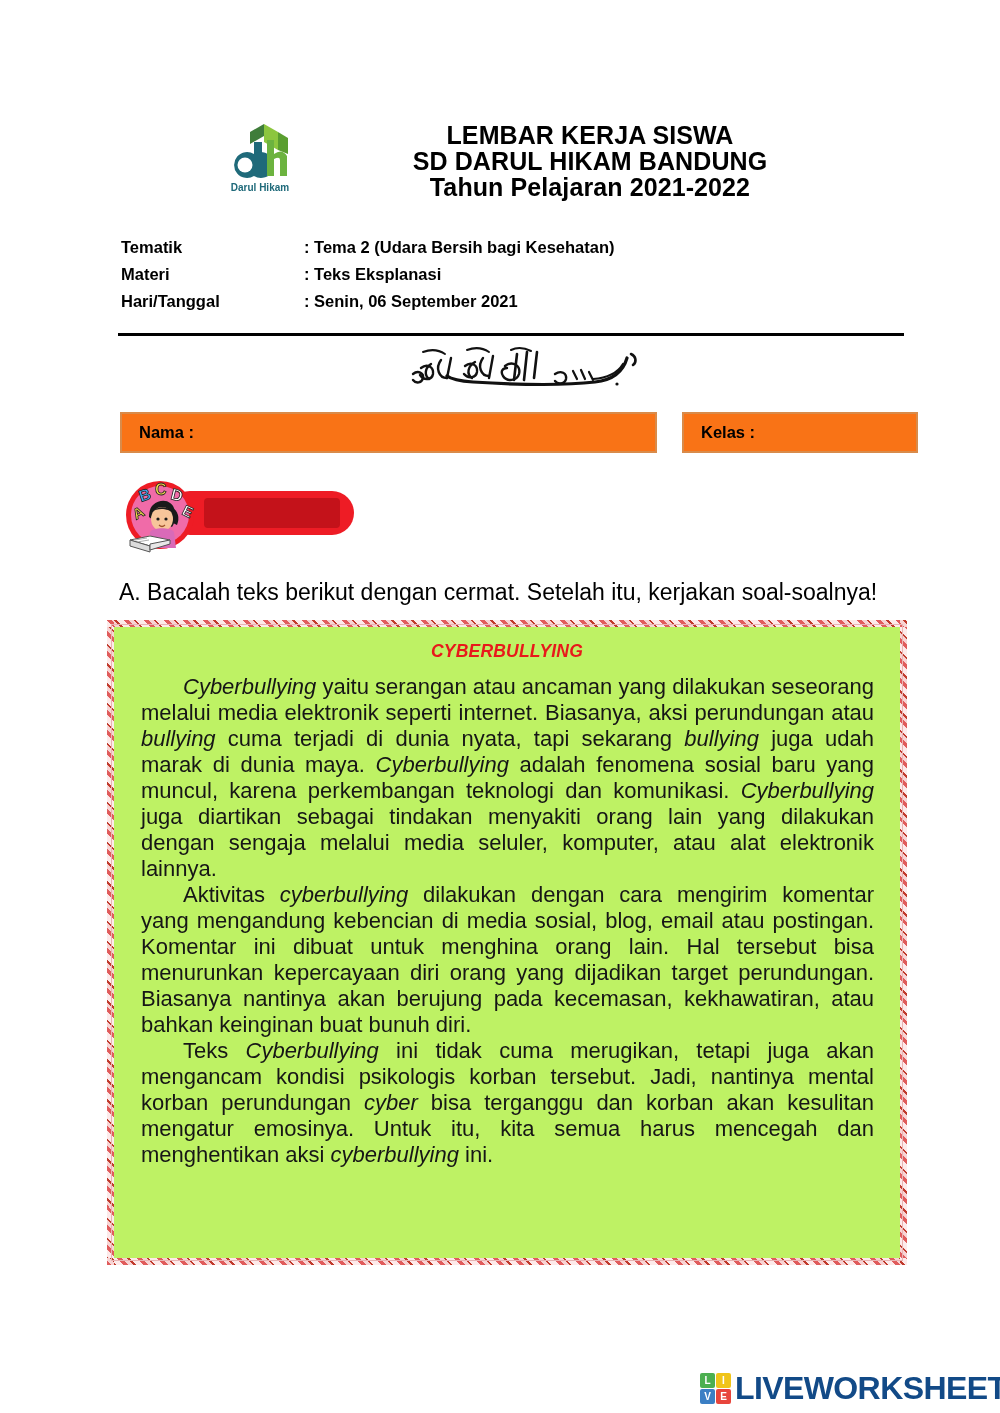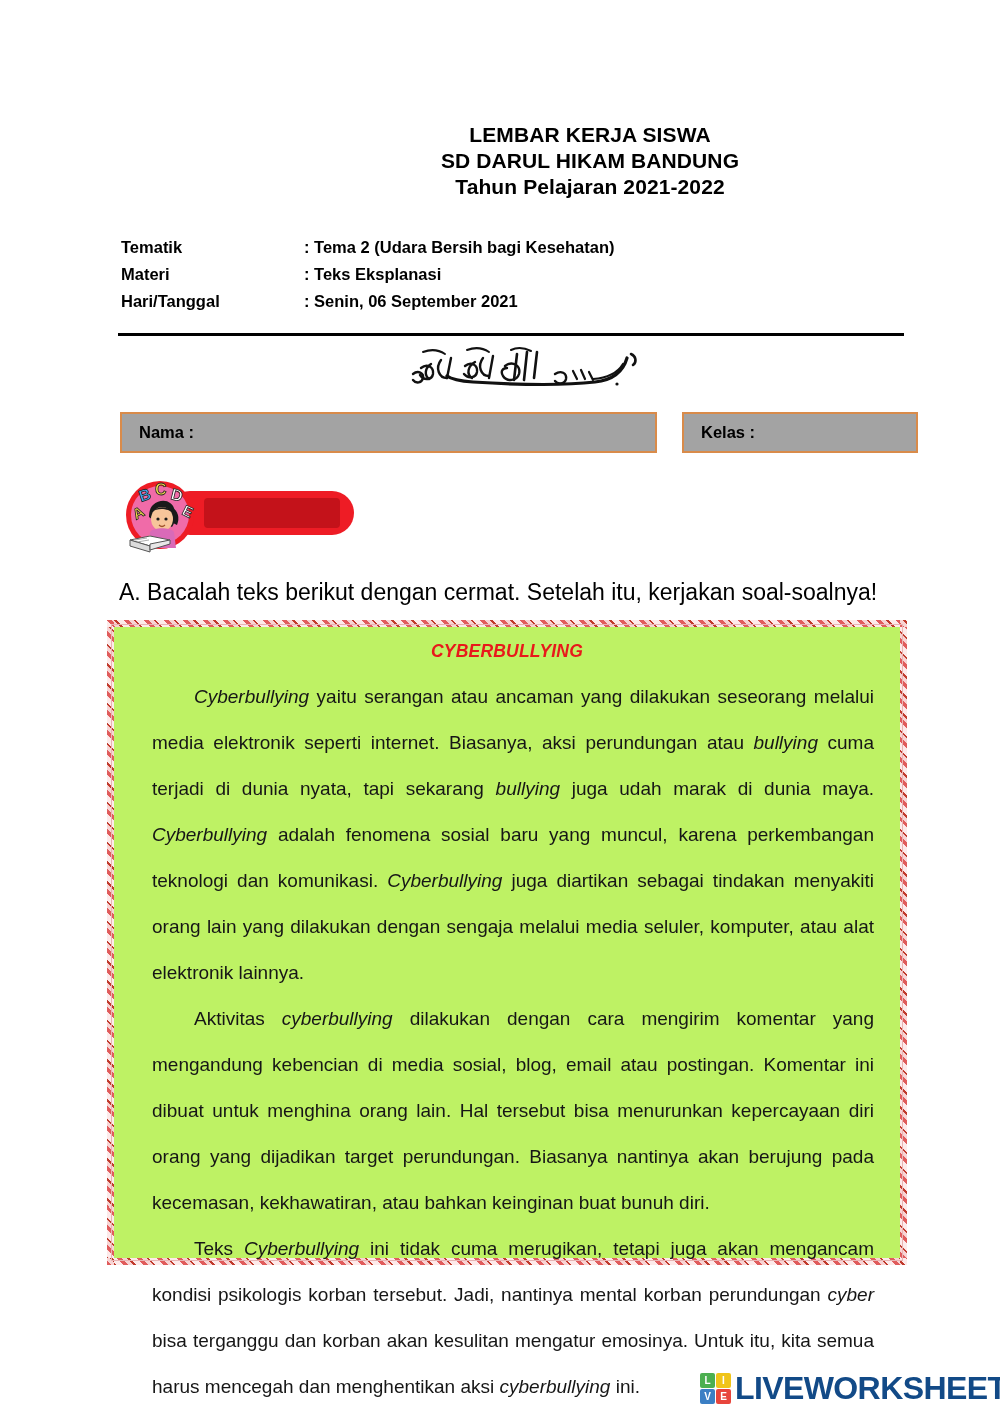--- a/index.html
+++ b/index.html
@@ -35,21 +35,21 @@
 
   .header-titles {
     position: absolute;
     left: 310px;
     top: 10px;
     width: 560px;
     text-align: center;
   }
   .header-titles .line {
     font-weight: bold;
-    font-size: 21px;
+    font-size: 25px;
     line-height: 26px;
     letter-spacing: 0.1px;
     white-space: nowrap;
   }
 
   
   .meta {
     position: absolute;
     left: 121px;
     top: 234px;
@@ -84,21 +84,21 @@
     height: 52px;
   }
   .bismillah svg { display: block; }
 
   
   .field-box {
     position: absolute;
     box-sizing: border-box;
     border: 2px solid #d98b4a;
     border-radius: 0;
-    background: #a3a3a3;
+    background: #f97316;
     display: flex;
     align-items: center;
   }
   .field-box .field-label {
     font-weight: bold;
     font-size: 16.5px;
     padding-left: 17px;
     white-space: nowrap;
   }
   #nama-box {
@@ -210,26 +210,26 @@
   .passage-title {
     text-align: center;
     color: #e8191b;
     font-weight: bold;
     font-style: italic;
     font-size: 17.5px;
     letter-spacing: 0.2px;
     margin: 0 0 12px 0;
   }
   .passage p {
-    margin: 0 0 0 12px;
+    margin: 0 0 0 1px;
     text-align: justify;
     text-justify: inter-word;
     text-indent: 42px;
-    font-size: 19px;
-    line-height: 46px;
+    font-size: 22px;
+    line-height: 26px;
     color: #161616;
   }
   .passage p i { font-style: italic; }
 
   
   .lws {
     position: absolute;
     left: 700px;
     top: 1371px;
     height: 34px;
@@ -259,20 +259,37 @@
     font-size: 32px;
     letter-spacing: -0.6px;
     line-height: 32px;
   }
 </style>
 </head>
 <body>
 
 <div class="header">
 
+  <div class="logo">
+    <svg width="84" height="76" viewBox="0 0 84 76" xmlns="http://www.w3.org/2000/svg">
+
+      <polygon points="46,4 60,12 60,30 46,22" fill="#8cc63e"></polygon>
+      <polygon points="46,4 32,12 32,24 46,16" fill="#3f7d3a"></polygon>
+      <polygon points="60,12 70,18 70,34 60,30" fill="#5a9e2f"></polygon>
+
+      <path d="M36 22 h8 v34 h-8 z" fill="#1f6a7a"></path>
+      <path d="M36 34 a13 13 0 1 0 0 22 a13 13 0 1 0 0 -22 z" fill="#1f6a7a"></path>
+      <circle cx="27" cy="45" r="7.5" fill="#ffffff"></circle>
+
+      <path d="M49 20 h7 v36 h-7 z" fill="#6cb33f"></path>
+      <path d="M56 34 q8 -6 13 2 v20 h-7 v-16 q0 -4 -6 -1 z" fill="#6cb33f"></path>
+
+      <text x="42" y="71" font-family="'Liberation Sans', sans-serif" font-size="10" font-weight="bold" fill="#1f6a7a" text-anchor="middle">Darul Hikam</text>
+    </svg>
+  </div>
 
   <div class="header-titles">
     <div class="line">LEMBAR KERJA SISWA</div>
     <div class="line">SD DARUL HIKAM BANDUNG</div>
     <div class="line">Tahun Pelajaran 2021-2022</div>
   </div>
 </div>
 
 <div class="meta">
   <div class="meta-row">

